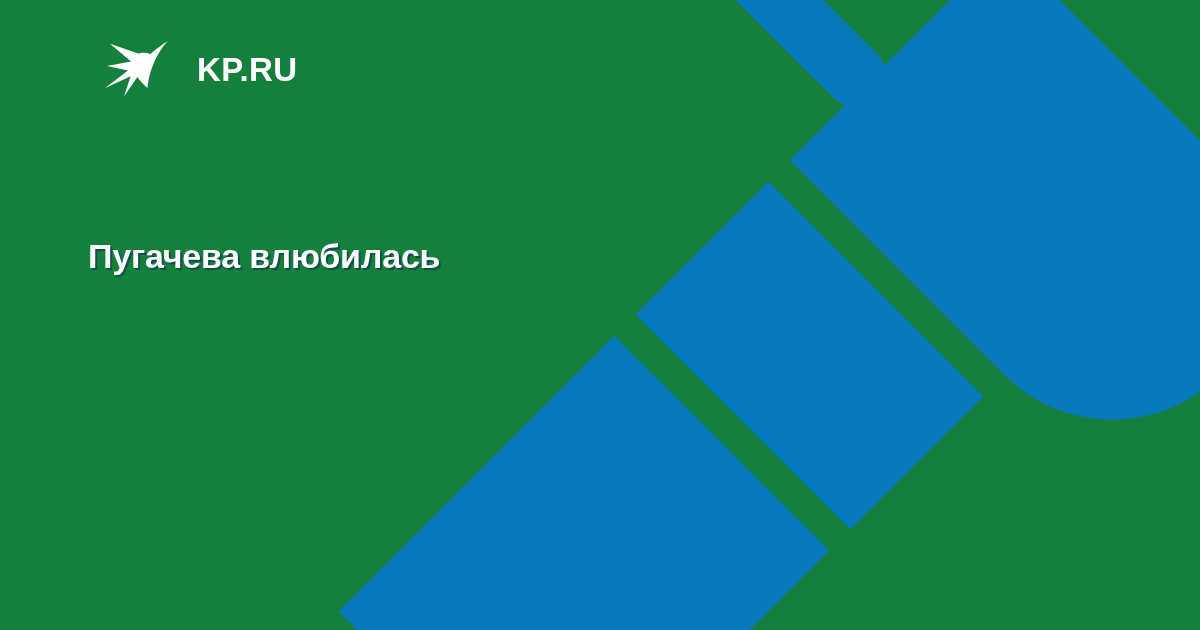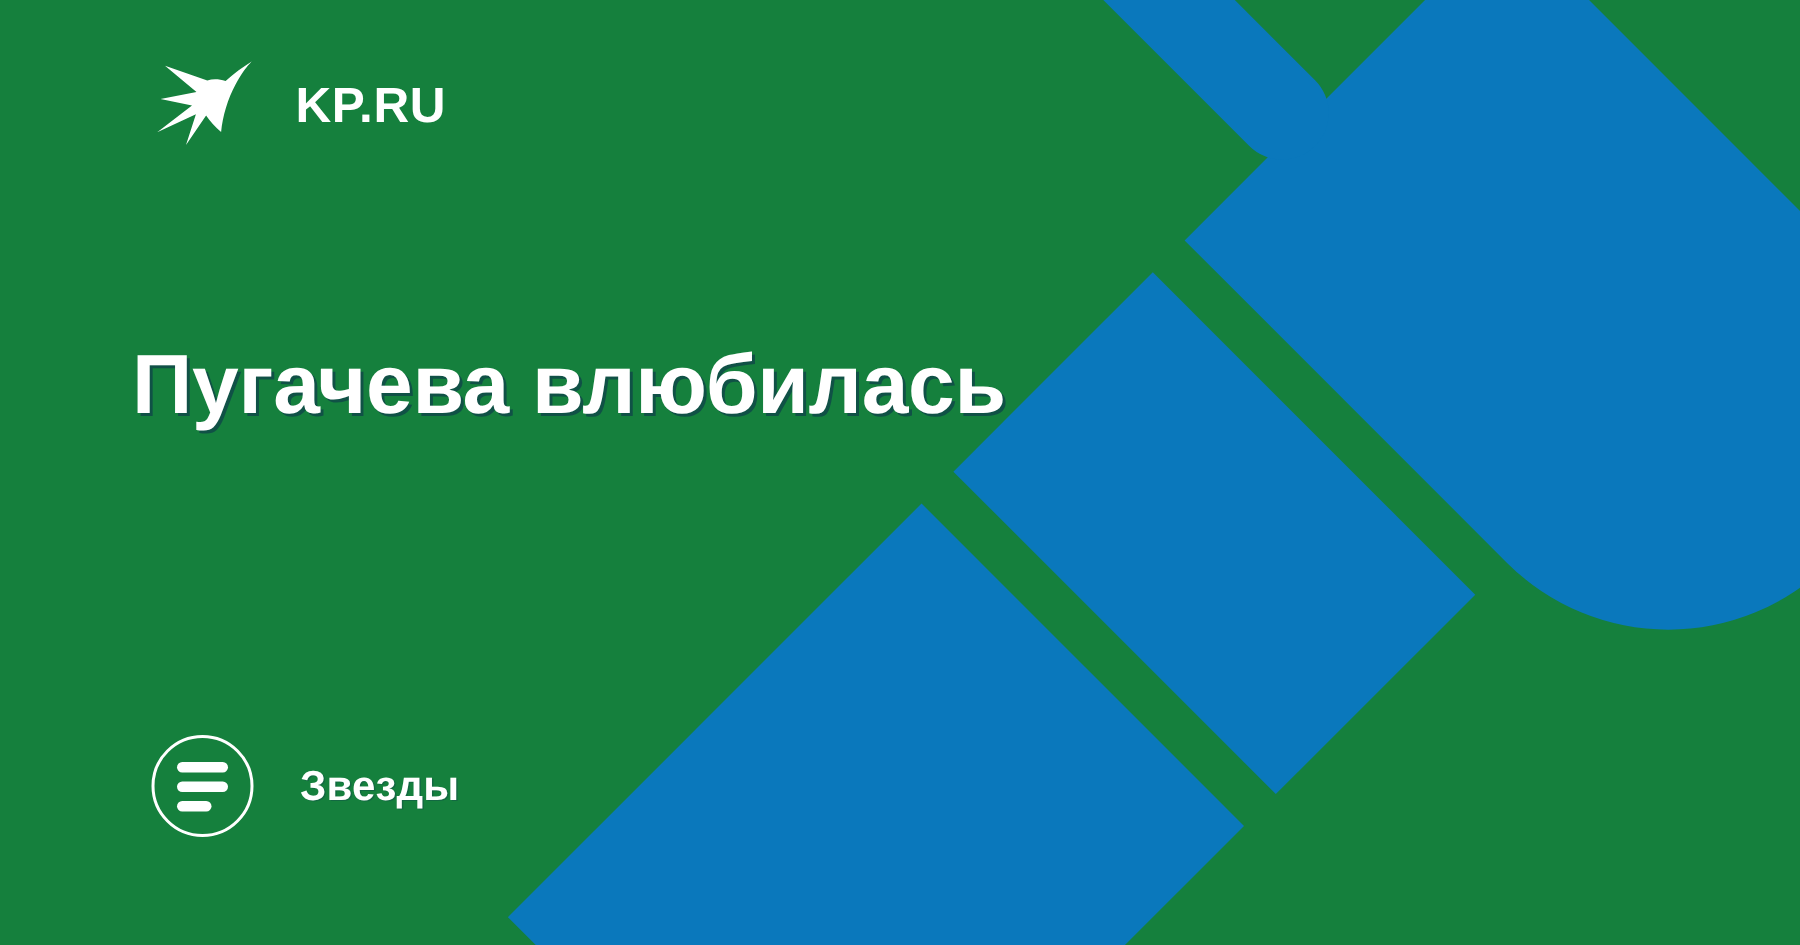--- a/index.html
+++ b/index.html
@@ -67,21 +67,21 @@
   }
 
   
   .headline {
     position: absolute;
     left: 88px;
     top: 222px;
     width: 660px;
     margin: 0;
     color: #ffffff;
-    font-size: 56px;
+    font-size: 34px;
     font-weight: bold;
     line-height: 68px;
     letter-spacing: -0.2px;
     text-shadow: 2px 2px 0 rgba(13, 42, 78, 0.55);
   }
   .headline-line {
     display: block;
     white-space: nowrap;
   }
 
@@ -173,22 +173,14 @@
           C 57.0 10.0 60.6 5.2 63.8 2.0 Z"></path>
       </svg>
     </span>
     <span class="brand-name">KP.RU</span>
   </div>
 
   <h1 class="headline">
     <span class="headline-line">Пугачева влюбилась</span>
   </h1>
 
-  <div class="rubric">
-    <span class="rubric-badge">
-      <span class="bar bar-1"></span>
-      <span class="bar bar-2"></span>
-      <span class="bar bar-3"></span>
-    </span>
-    <span class="rubric-label">Звезды</span>
-  </div>
 
 </div>
 
 </body></html>

